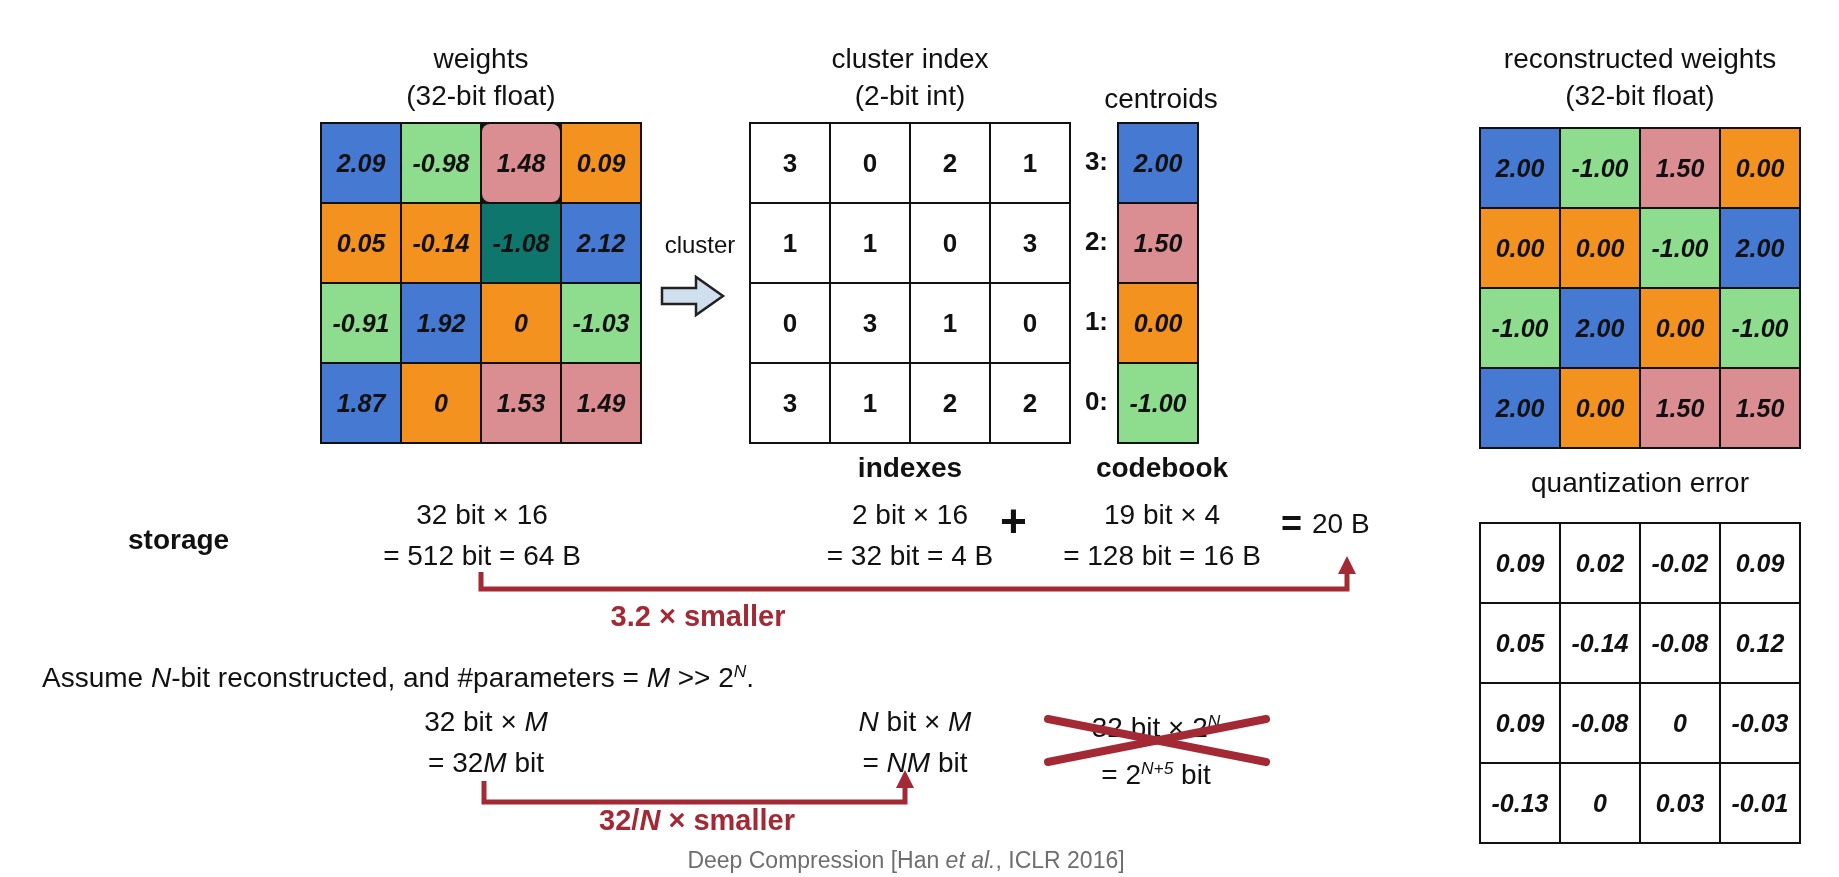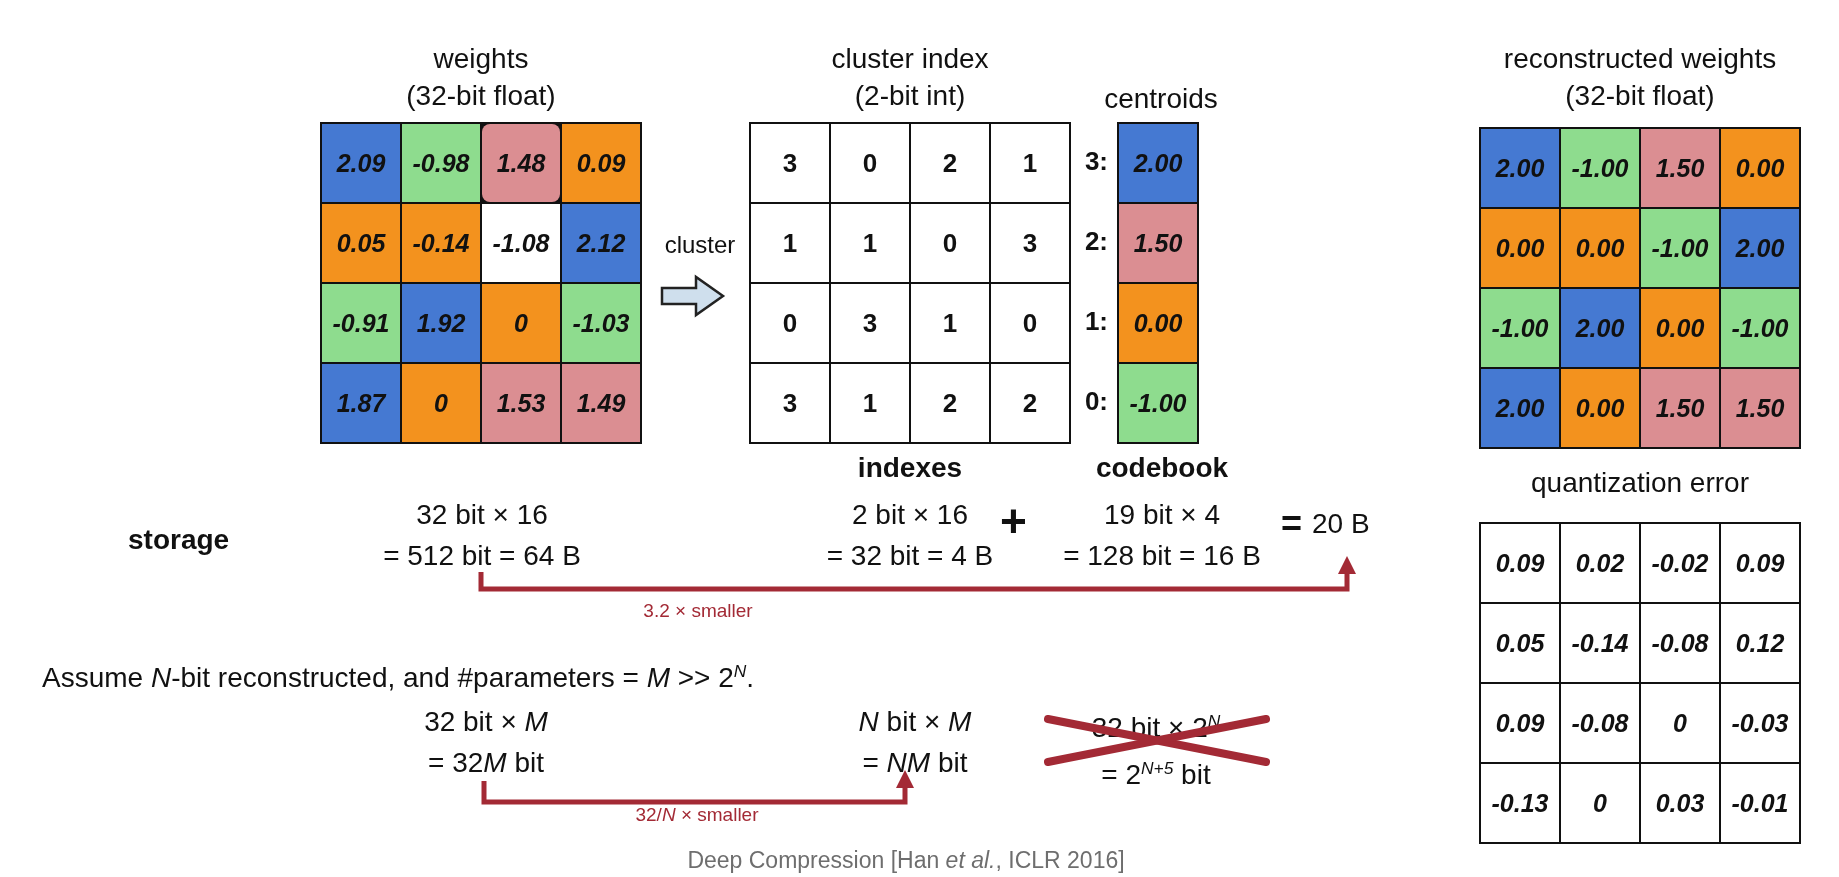--- a/index.html
+++ b/index.html
@@ -21,21 +21,21 @@
     display:grid;grid-template-columns:78px;grid-auto-rows:78px;
     gap:2px;background:#111;border:2px solid #111;
   }
   .cell{
     display:flex;align-items:center;justify-content:center;
     background:#fff;font-size:25px;font-weight:bold;font-style:italic;white-space:nowrap;
   }
   .upright .cell{font-style:normal;font-size:26px;}
   .centroid-label{font-size:26px;font-weight:bold;text-align:right;line-height:78px;}
   .section-label{font-size:28px;font-weight:bold;}
-  .red-label{font-size:19px;font-weight:normal;color:var(--red);white-space:nowrap;}
+  .red-label{font-size:29px;font-weight:bold;color:var(--red);white-space:nowrap;}
   .red-label i{font-style:italic;}
   .footer{font-size:23px;color:var(--footer_gray);white-space:nowrap;}
   .footer i{font-style:italic;}
   .plus{font-size:46px;font-weight:bold;line-height:46px;}
   .big-eq{font-size:36px;font-weight:bold;line-height:36px;}
   .total{font-size:28px;line-height:36px;}
   .overlay{position:absolute;left:0;top:0;pointer-events:none;color:var(--red);}
   .bracket{fill:none;stroke:currentColor;stroke-width:5;}
   .arrowhead{fill:currentColor;stroke:none;}
   .cross{stroke:currentColor;stroke-width:8;stroke-linecap:round;}
@@ -61,21 +61,21 @@
   </div>
   <div class="abs title center" style="left:1465px;top:464px;width:350px">quantization error</div>
 
   <div class="abs grid4" style="left:320px;top:122px">
       <div class="cell" style="background: rgb(69, 121, 210);">2.09</div>
       <div class="cell" style="background: rgb(142, 220, 142);">-0.98</div>
       <div class="cell" style="background: rgb(219, 142, 146); border-radius: 8px;">1.48</div>
       <div class="cell" style="background: rgb(243, 146, 30);">0.09</div>
       <div class="cell" style="background: rgb(243, 146, 30);">0.05</div>
       <div class="cell" style="background: rgb(243, 146, 30);">-0.14</div>
-      <div class="cell" style="background: #ffffff;">-1.08</div>
+      <div class="cell" style="background: #0f766e;">-1.08</div>
       <div class="cell" style="background: rgb(69, 121, 210);">2.12</div>
       <div class="cell" style="background: rgb(142, 220, 142);">-0.91</div>
       <div class="cell" style="background: rgb(69, 121, 210);">1.92</div>
       <div class="cell" style="background: rgb(243, 146, 30);">0</div>
       <div class="cell" style="background: rgb(142, 220, 142);">-1.03</div>
       <div class="cell" style="background: rgb(69, 121, 210);">1.87</div>
       <div class="cell" style="background: rgb(243, 146, 30);">0</div>
       <div class="cell" style="background: rgb(219, 142, 146);">1.53</div>
       <div class="cell" style="background: rgb(219, 142, 146);">1.49</div>
     </div>

